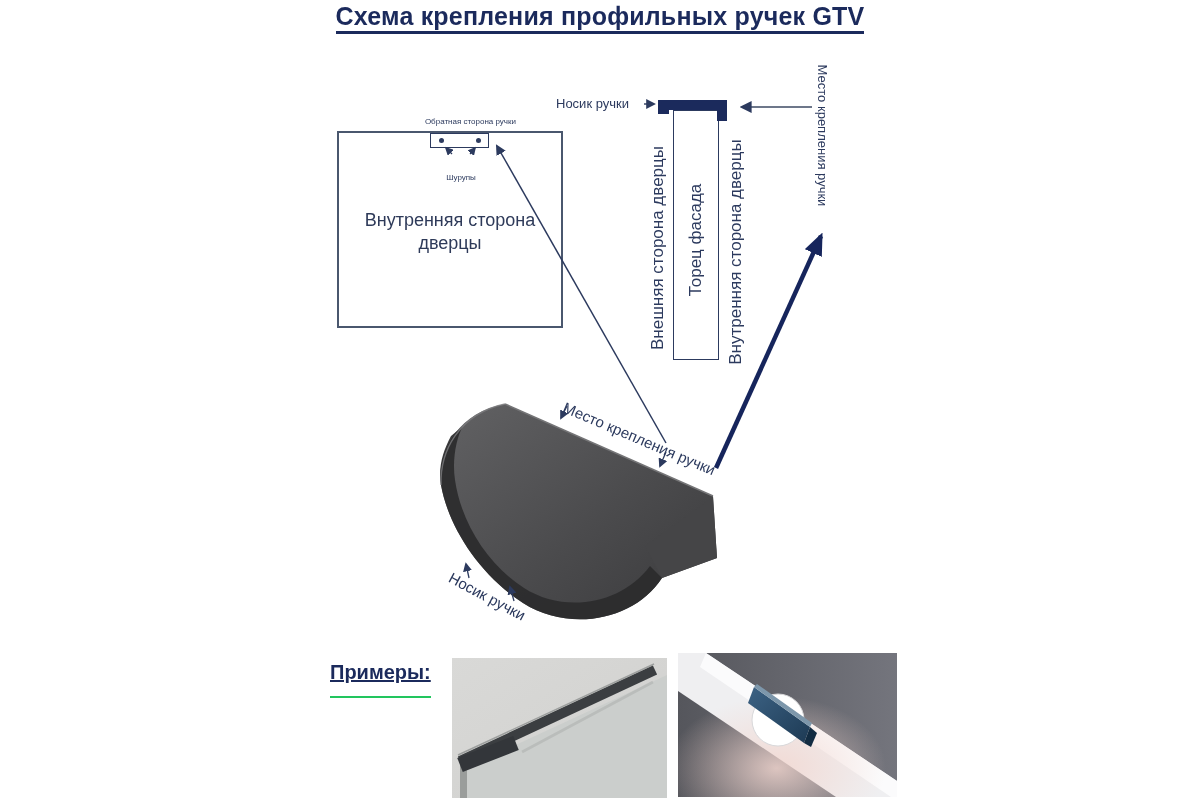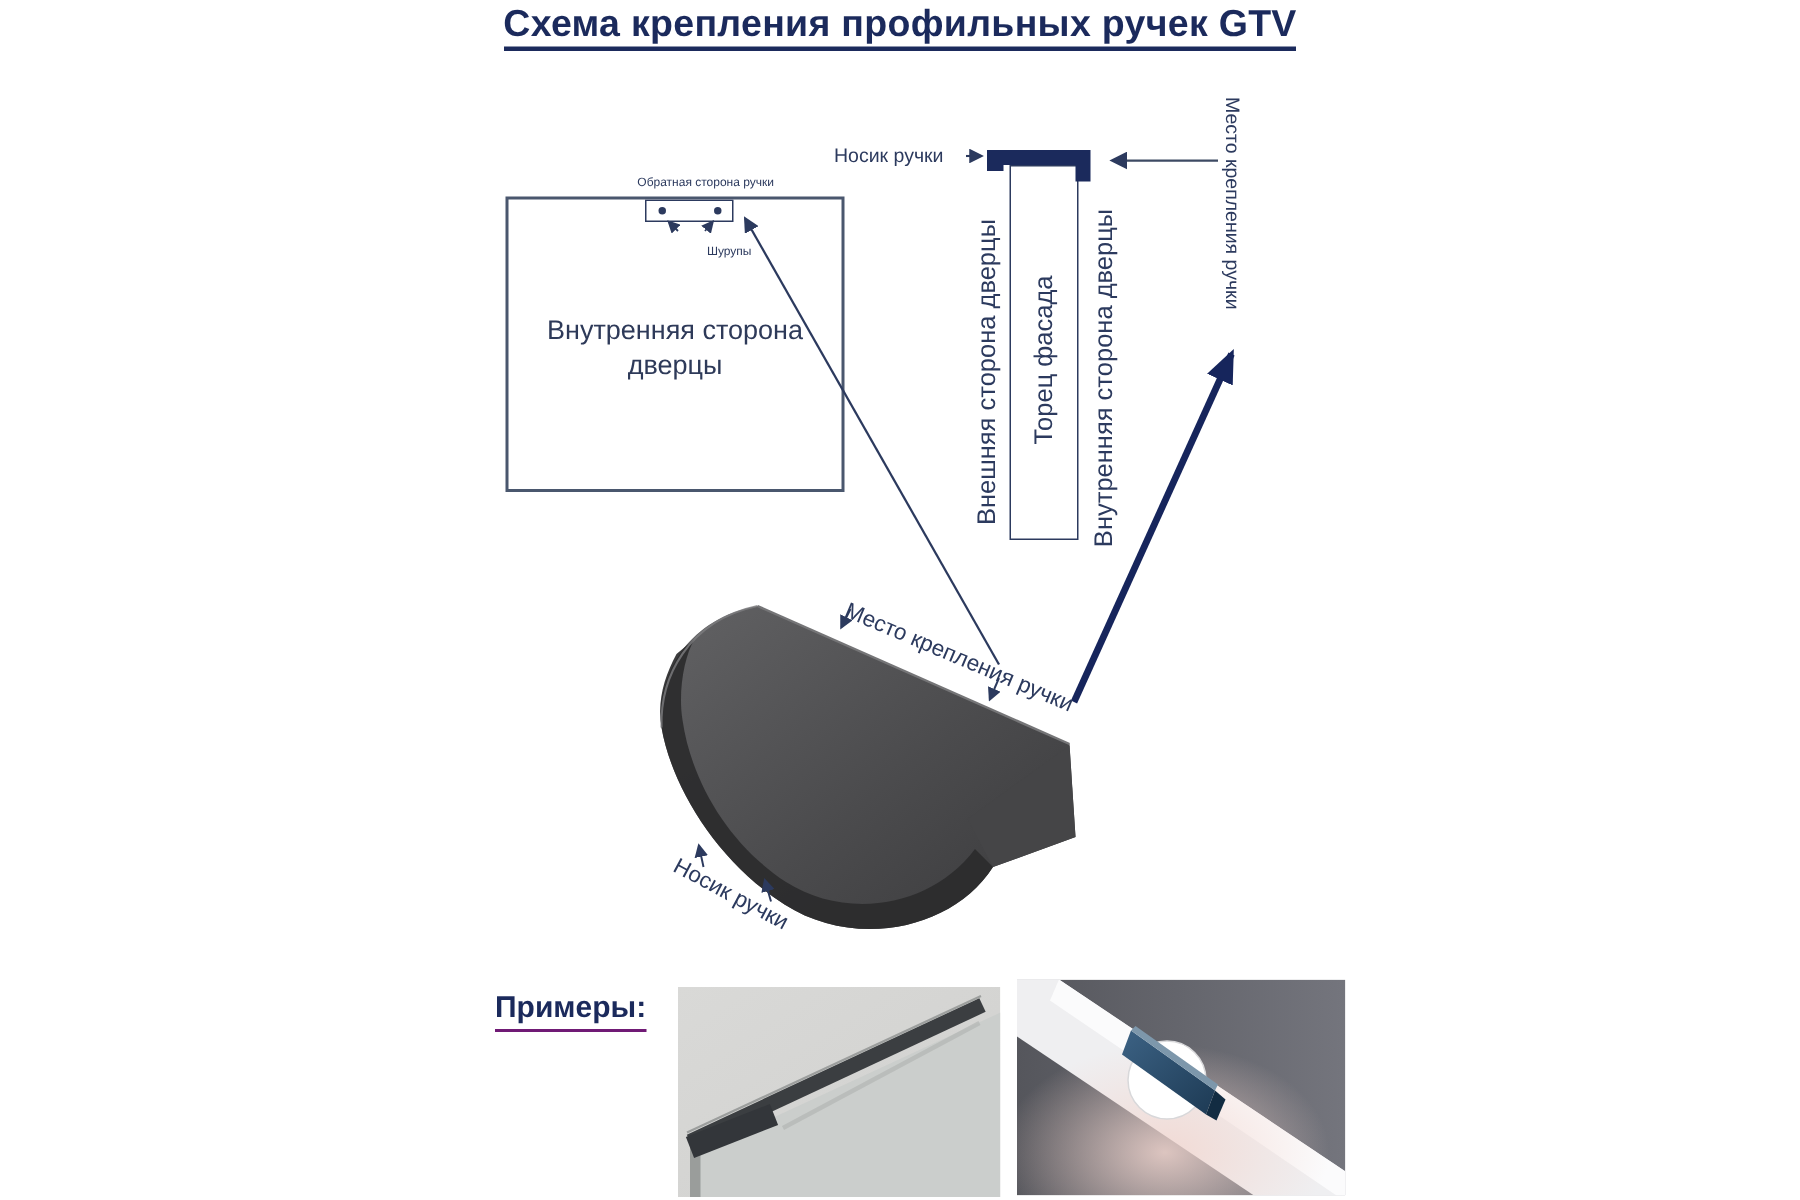--- a/index.html
+++ b/index.html
@@ -41,21 +41,21 @@
   }
   .rot-up{transform:rotate(-90deg);text-align:center;}
   .rot-down{transform:rotate(90deg);text-align:center;}
   .f17{font-size:17px;}
   .f13{font-size:13px;}
   .f15{font-size:15px;}
   
   #examples-heading{
     left:330px;top:661px;font-size:20px;font-weight:bold;color:#1b2a5c;
   }
-  #examples-heading span{border-bottom:2px solid #701a75;padding-bottom:3px;}
+  #examples-heading span{border-bottom:2px solid #22c55e;padding-bottom:13px;text-decoration:underline;}
   .photo{position:absolute;overflow:hidden;}
   svg{display:block;}
   .layer{left:0;top:0;pointer-events:none;}
 </style>
 </head>
 <body>
 
 <div id="stage">
 
   <div id="title" class="abs">
@@ -115,21 +115,21 @@
       <path d="M505,404 C458,414 440,452 441,485" stroke="#7d7d7f" stroke-width="1.4" fill="none" opacity="0.8"></path>
     </g>
 
     <line x1="567" y1="406" x2="561" y2="418" stroke="#2c3a5e" stroke-width="1.3" marker-end="url(#ah-s)"></line>
     <line x1="666" y1="452" x2="660" y2="466" stroke="#2c3a5e" stroke-width="1.3" marker-end="url(#ah-s)"></line>
     <line x1="469" y1="578" x2="466" y2="564" stroke="#2c3a5e" stroke-width="1.3" marker-end="url(#ah-s)"></line>
     <line x1="514" y1="601" x2="510" y2="587" stroke="#2c3a5e" stroke-width="1.3" marker-end="url(#ah-s)"></line>
   </svg>
 
   <div class="lbl tiny" style="left:396px;top:117px;width:120px;text-align:right;">Обратная сторона ручки</div>
-  <div class="lbl tiny" style="left:421px;top:163px;width:80px;text-align:right;">Шурупы</div>
+  <div class="lbl tiny" style="left:421px;top:173px;width:80px;text-align:center;">Шурупы</div>
   <div class="abs center-lbl">Внутренняя сторона дверцы</div>
 
   <div class="lbl f13" style="left:556px;top:96px;">Носик ручки</div>
 
   <div class="lbl f17 rot-up" style="left:558px;top:240px;width:200px;">Внешняя сторона дверцы</div>
   <div class="lbl f17 rot-up" style="left:596px;top:230px;width:200px;">Торец фасада</div>
   <div class="lbl f17 rot-up" style="left:620px;top:242px;width:232px;">Внутренняя сторона дверцы</div>
   <div class="lbl f13 rot-down" style="left:742px;top:128px;width:160px;">Место крепления ручки</div>
 
   <div class="lbl f15" style="left:564px;top:398px;transform:rotate(23deg);transform-origin:0 50%;">Место крепления ручки</div>

